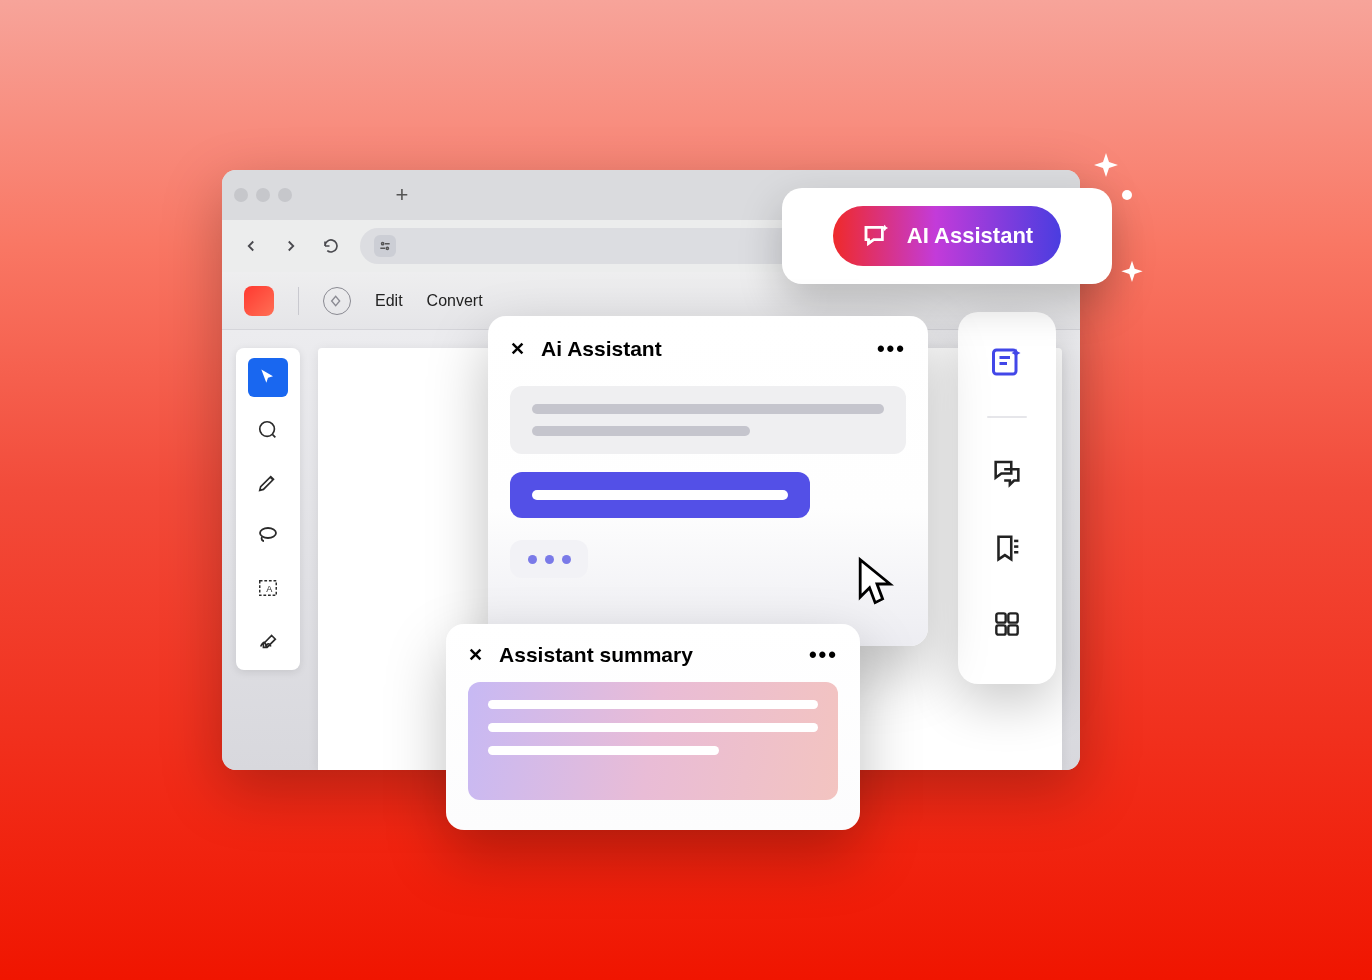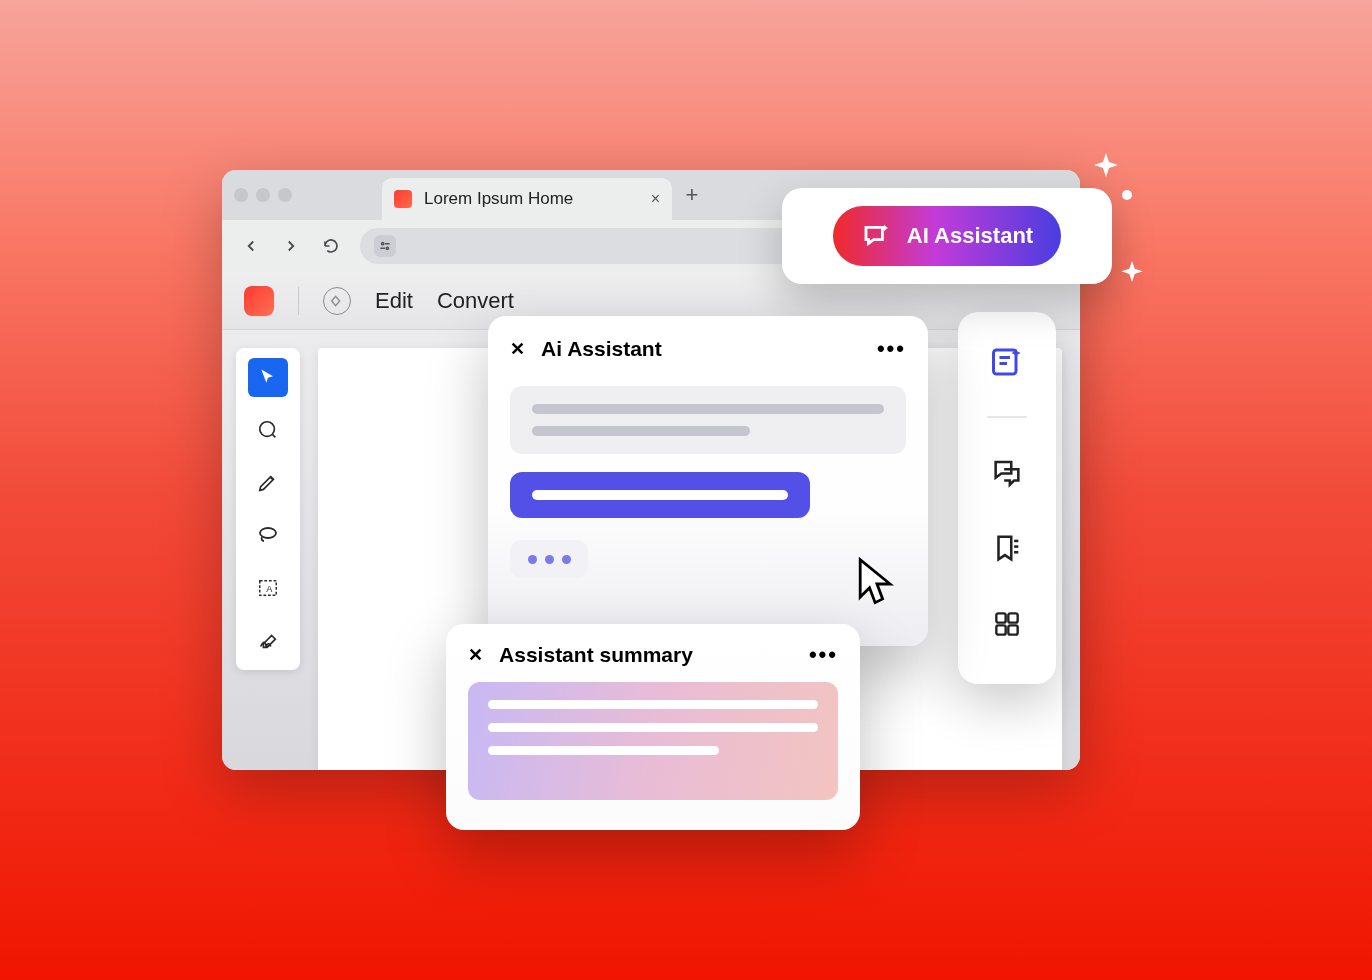--- a/index.html
+++ b/index.html
@@ -93,21 +93,21 @@
   .app-logo {
     width: 30px;height:30px;border-radius:8px;
     background: linear-gradient(135deg,#ff3930,#ff6f55);
   }
   .divider { width:1px;height:28px;background:#c9c9cf; }
   .tool-icon {
     width:28px;height:28px;border-radius:50%;border:1.5px solid #8a8a92;
     display:flex;align-items:center;justify-content:center;color:#8a8a92;
     cursor:pointer;
   }
-  .menu-item { font-size:22px; color:#222; cursor:pointer; }
+  .menu-item { font-size:16px; color:#222; cursor:pointer; }
 
   .app-body {
     position:absolute; top:160px; left:0; right:0; bottom:0;
     background: linear-gradient(180deg,#ececef 0%, #d8d8dd 100%);
     display:flex;
   }
   .left-tools {
     width: 64px;
     background: #fff;
     margin: 18px 0 0 14px;
@@ -249,25 +249,20 @@
 </head>
 <body>
 
 <div class="browser">
   <div class="tabbar">
     <div class="traffic">
       <span></span>
       <span></span>
       <span></span>
     </div>
-    <div class="tab">
-      <div class="favicon"></div>
-      <div class="title">Lorem Ipsum Home</div>
-      <div class="close">×</div>
-    </div>
     <div class="newtab">+</div>
   </div>
 
   <div class="addrbar">
     <div class="nav-btn">
       <svg width="18" height="18" viewBox="0 0 24 24" fill="none" stroke="currentColor" stroke-width="2.4">
           <path d="M15 6l-6 6 6 6"></path>
         </svg>
     </div>
     <div class="nav-btn">

